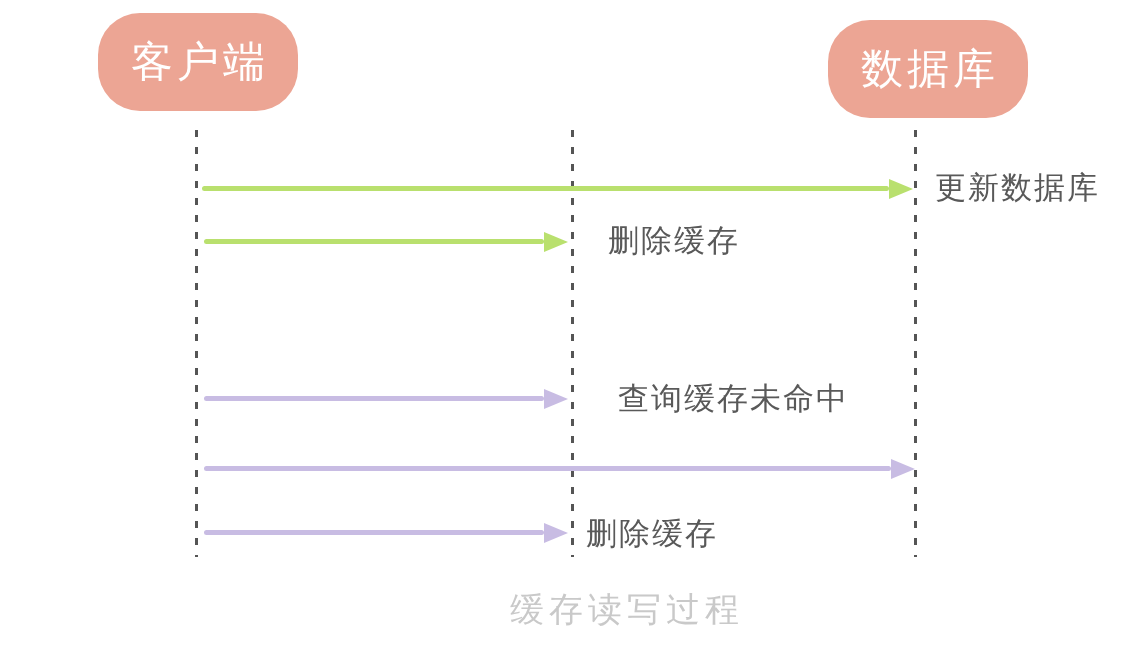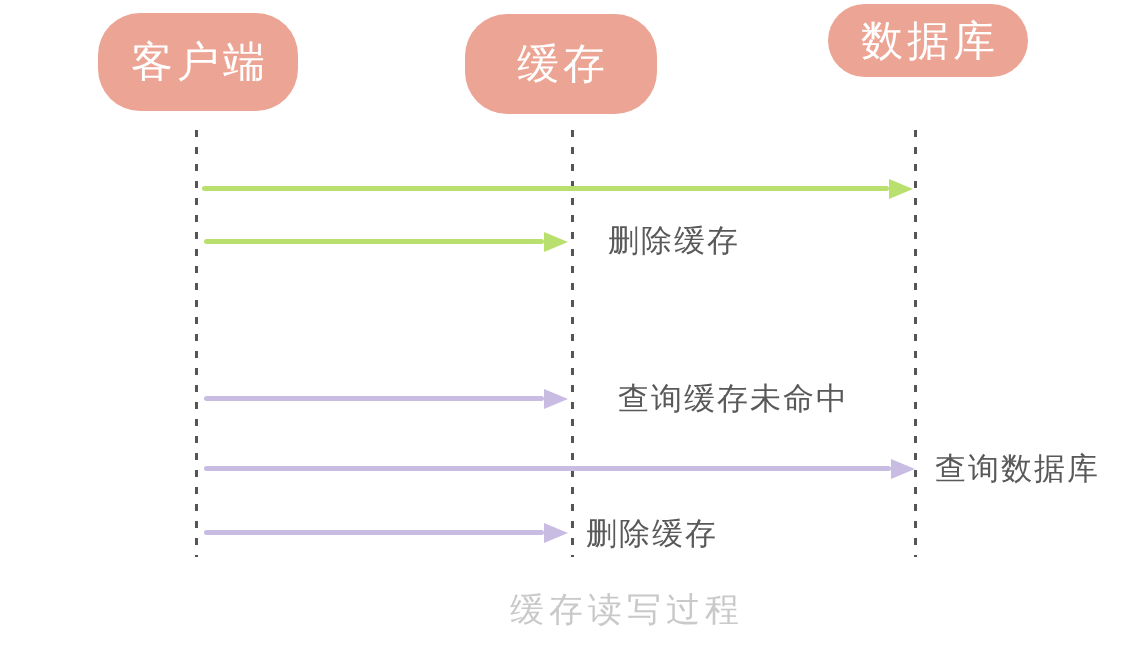--- a/index.html
+++ b/index.html
@@ -27,21 +27,21 @@
   }
   .actor span {
     color: var(--actor-text, #ffffff);
     font-size: 42px;
     letter-spacing: 4px;
     line-height: 1;
     transform: translateX(2px); 
   }
   .actor-client   { left: 98px;  top: 13px; width: 200px; height: 98px; }
   .actor-cache    { left: 465px; top: 14px; width: 192px; height: 100px; }
-  .actor-database { left: 828px; top: 4px; width: 200px; height: 73px; }
+  .actor-database { left: 828px; top: 20px; width: 200px; height: 98px; }
 
   
   .lifeline {
     position: absolute;
     width: 3px;
     top: 130px;
     height: 427px;
     background: repeating-linear-gradient(
       to bottom,
       var(--lifeline, #555555) 0px,
@@ -111,37 +111,34 @@
   }
 </style>
 </head>
 <body>
 
 <div class="stage">
 
   <div class="actor actor-client">
     <span>客户端</span>
   </div>
-  <div class="actor actor-cache">
-    <span>缓存</span>
-  </div>
   <div class="actor actor-database">
     <span>数据库</span>
   </div>
 
   <div class="lifeline lifeline-client"></div>
   <div class="lifeline lifeline-cache"></div>
   <div class="lifeline lifeline-database"></div>
 
   <div class="arrow green arrow-1"></div>
   <div class="arrow green arrow-2"></div>
   <div class="arrow purple arrow-3"></div>
   <div class="arrow purple arrow-4"></div>
   <div class="arrow purple arrow-5"></div>
 
+  <div class="msg-label msg-label-1">更新数据库</div>
   <div class="msg-label msg-label-2">删除缓存</div>
   <div class="msg-label msg-label-3">查询缓存未命中</div>
-  <div class="msg-label msg-label-4">查询数据库</div>
   <div class="msg-label msg-label-5">删除缓存</div>
 
   <div class="caption">缓存读写过程</div>
 
 </div>
 
 </body></html>

